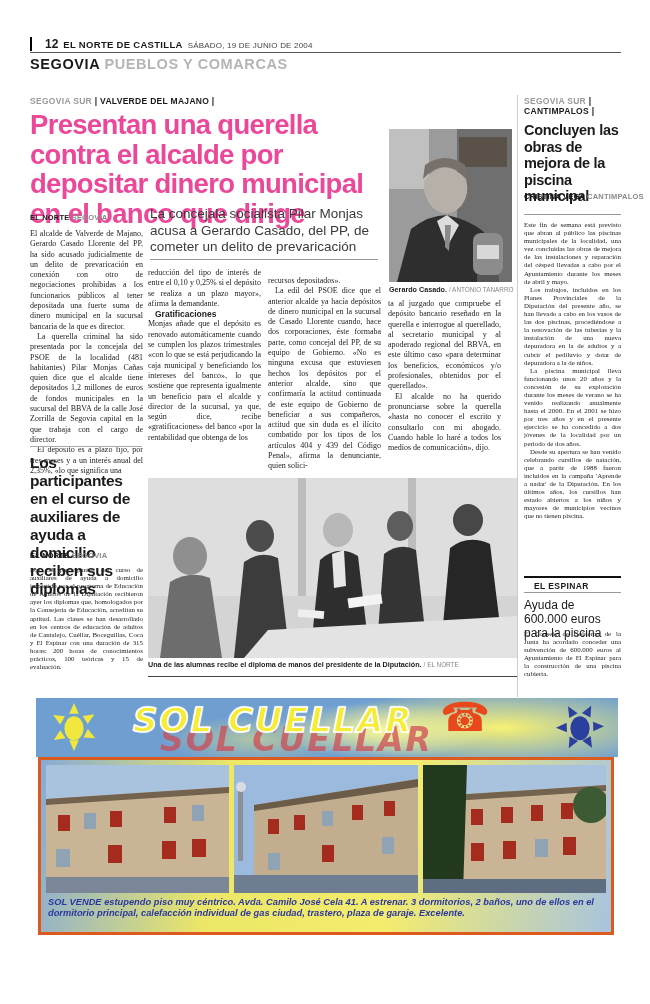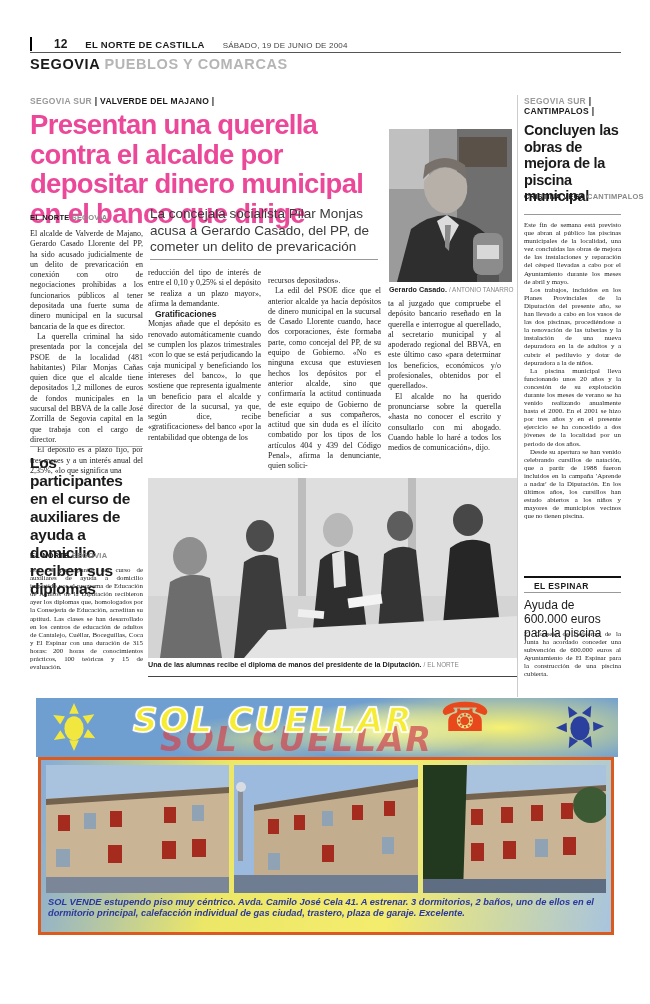--- a/index.html
+++ b/index.html
@@ -2,22 +2,22 @@
 <html><head>
 <meta charset="utf-8">
 <style>
   html,body{margin:0;padding:0;background:#e8e8e8;}
   .page{position:relative;width:650px;height:1004px;background:#fff;overflow:hidden;
         font-family:"Liberation Sans",sans-serif;color:#1a1a1a;}
   .abs{position:absolute;}
   .serif{font-family:"Liberation Serif",serif;}
 
   
-  .masthead{left:30px;top:37px;display:flex;align-items:baseline;gap:18px;
-            border-left:2px solid #000;padding-left:22px;}
+  .masthead{left:30px;top:37px;display:flex;align-items:baseline;gap:5px;
+            border-left:2px solid #000;padding-left:13px;}
   .page-num{font-size:12px;font-weight:bold;}
   .masthead-title{font-size:9.5px;font-weight:bold;letter-spacing:.3px;}
   .masthead-date{font-size:8px;color:#444;letter-spacing:.2px;}
   .rule{background:#555;}
   .section-line{left:30px;top:56px;font-size:14.5px;font-weight:bold;letter-spacing:.6px;}
   .section-sub{color:#b5b5b5;}
 
   
   .kicker{font-size:8.5px;font-weight:bold;letter-spacing:.3px;white-space:nowrap;}
   .kicker .gray{color:#9a9a9a;}

